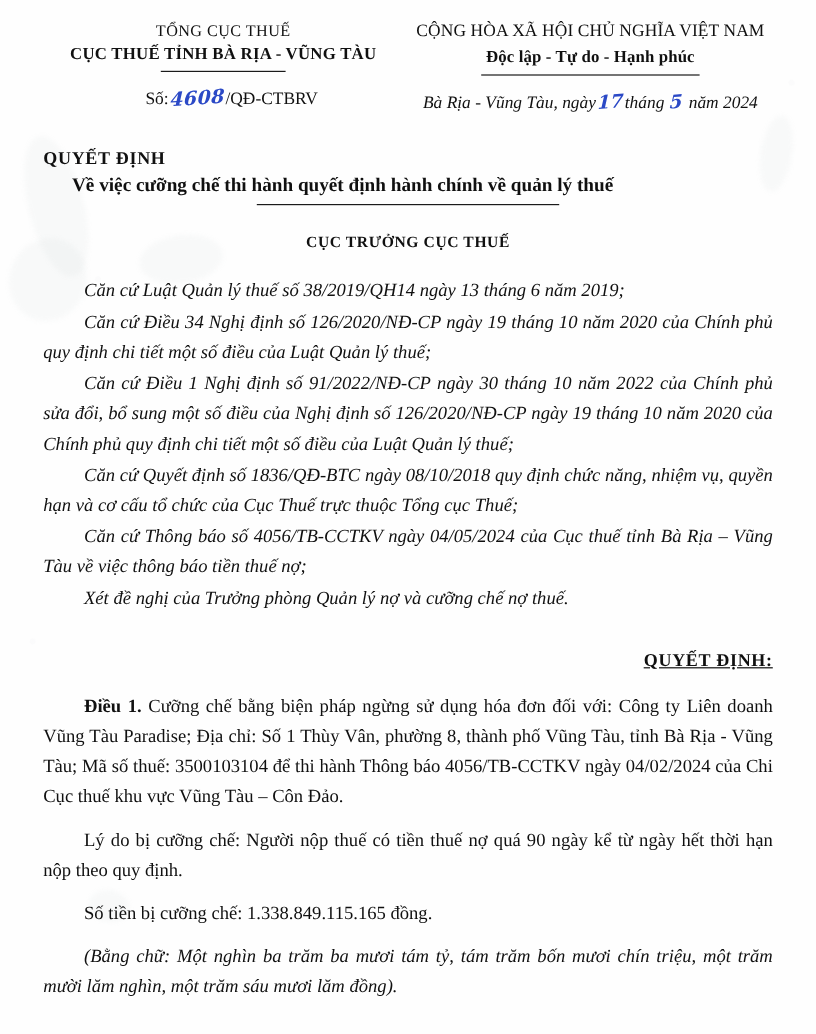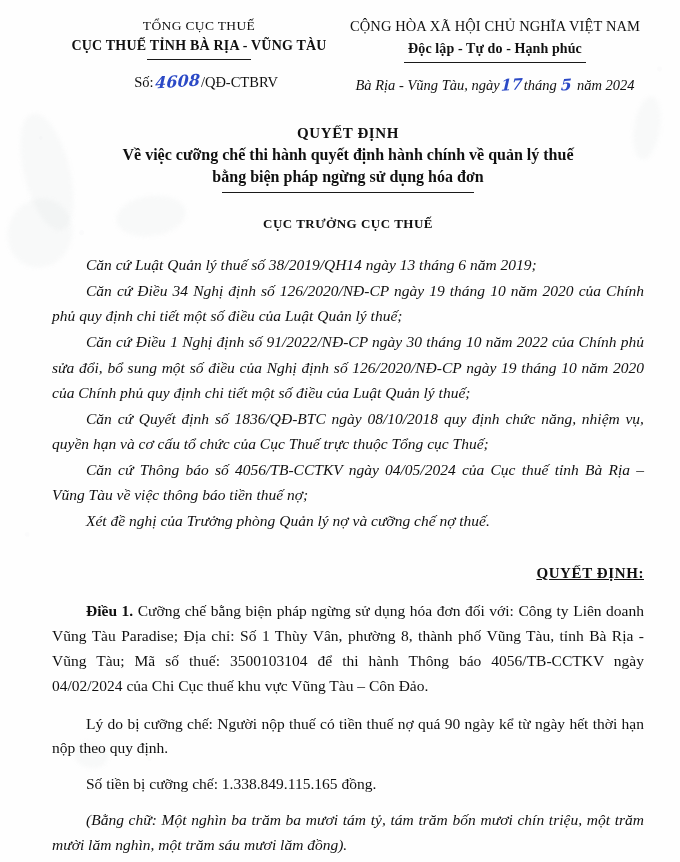--- a/index.html
+++ b/index.html
@@ -46,21 +46,21 @@
   }
   .smudge.a { left: 24px;  top: 112px; width: 46px; height: 120px; transform: rotate(-14deg); }
   .smudge.b { left: 8px;   top: 198px; width: 64px; height: 70px;  transform: rotate(22deg); }
   .smudge.c { left: 116px; top: 196px; width: 70px; height: 40px;  transform: rotate(-8deg); }
   .smudge.d { left: 74px;  top: 742px; width: 34px; height: 26px;  transform: rotate(12deg); }
   .smudge.e { left: 634px; top: 96px;  width: 26px; height: 64px;  transform: rotate(9deg); }
 
   .content {
     position: relative;
     z-index: 2;
-    padding: 12px 36px 0 52px;
+    padding: 12px 36px 0 36px;
   }
 
   
   .letterhead {
     display: flex;
     align-items: flex-start;
     justify-content: space-between;
     margin-top: 4px;
   }
   .lh-left  { width: 300px; text-align: center; }
@@ -117,21 +117,20 @@
     font-size: 16px;
     letter-spacing: .2px;
     padding: 0 1px;
     display: inline-block;
     transform: rotate(-4deg) skewX(-6deg);
   }
   .ink.small { font-size: 15.5px; }
 
   
   .title-block {
-    text-align: center;
     margin-top: 29px;
   }
   .doc-kind {
     font-size: 15px;
     font-weight: bold;
     letter-spacing: .6px;
   }
   .doc-subject {
     font-size: 16px;
     font-weight: bold;
@@ -227,21 +226,20 @@
           <span>Bà Rịa - Vũng Tàu, ngày</span><span class="ink small">17</span><span>tháng</span> <span class="ink small">5</span> <span>năm 2024</span>
         </div>
       </div>
 
     </div>
 
     <div class="title-block">
       <div class="doc-kind">QUYẾT ĐỊNH</div>
       <div class="doc-subject">
         <span>Về việc cưỡng chế thi hành quyết định hành chính về quản lý thuế</span><br>
-        <span>bằng biện pháp ngừng sử dụng hóa đơn</span>
       </div>
       <div class="title-rule"></div>
     </div>
 
     <div class="issuer">CỤC TRƯỞNG CỤC THUẾ</div>
 
     <div class="basis">
       <p>Căn cứ Luật Quản lý thuế số 38/2019/QH14 ngày 13 tháng 6 năm 2019;</p>
       <p>Căn cứ Điều 34 Nghị định số 126/2020/NĐ-CP ngày 19 tháng 10 năm 2020 của Chính phủ quy định chi tiết một số điều của Luật Quản lý thuế;</p>
       <p>Căn cứ Điều 1 Nghị định số 91/2022/NĐ-CP ngày 30 tháng 10 năm 2022 của Chính phủ sửa đổi, bổ sung một số điều của Nghị định số 126/2020/NĐ-CP ngày 19 tháng 10 năm 2020 của Chính phủ quy định chi tiết một số điều của Luật Quản lý thuế;</p>

